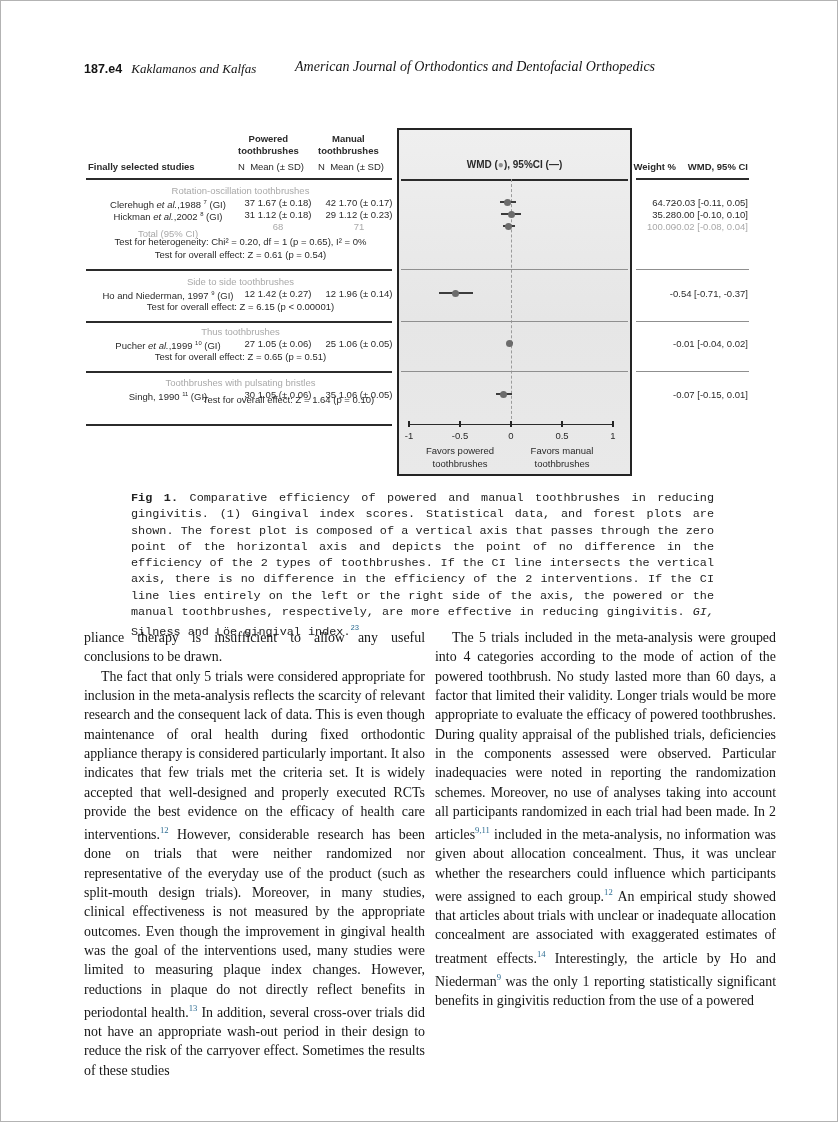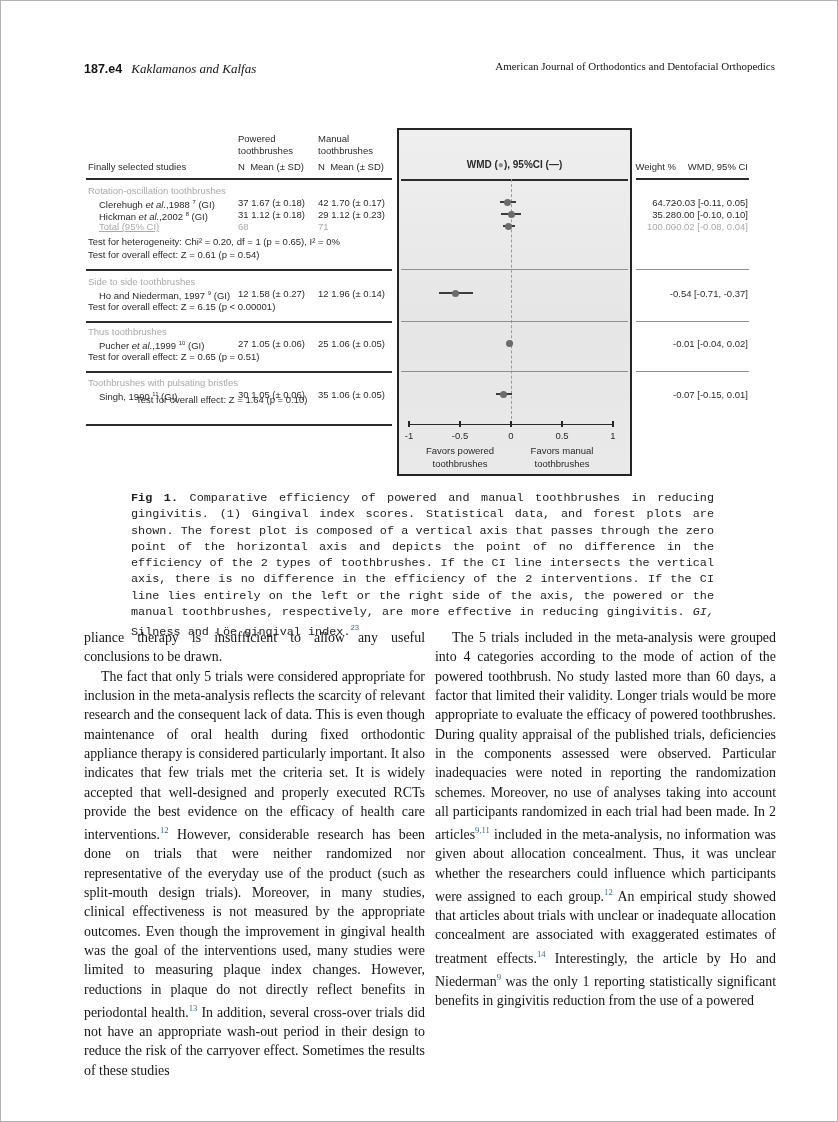--- a/index.html
+++ b/index.html
@@ -1,27 +1,27 @@
 <!DOCTYPE html>
 <html><head>
 <meta charset="utf-8">
 <style>
   html,body{margin:0;padding:0;background:#fff;}
   .page{position:relative;width:838px;height:1122px;background:#fff;border:1px solid #b3b3b3;
         box-sizing:border-box;overflow:hidden;font-family:"Liberation Serif",serif;color:#151515;}
-  .abs{position:absolute;}
-  .bold{font-weight:normal;}
+  .abs{position:absolute;text-align:center;}
+  .bold{font-weight:bold;}
   .grayrow{color:#a9a9a9;}
   .r{text-align:right;}
   .pre{white-space:pre-line;}
 
   
   .hdr-num{font-family:"Liberation Sans",sans-serif;font-weight:bold;font-size:12.5px;}
   .hdr-authors{font-style:italic;font-size:13px;margin-left:9px;}
-  .hdr-right{text-align:right;font-size:11px;line-height:15.5px;}
+  .hdr-right{text-align:left;font-style:italic;font-size:14px;line-height:15.5px;}
 
   
   .fig{position:absolute;left:85px;top:127px;width:690px;height:348px;
        font-family:"Liberation Sans",sans-serif;font-size:9.5px;color:#2a2a2a;line-height:11px;}
   .rule{position:absolute;height:1.5px;background:#2b2b2b;}
   .rule-gray{position:absolute;height:1.3px;background:#8f8f8f;}
   .plotbox{position:absolute;left:311px;top:0;width:235px;height:348px;border:2px solid #242424;
            box-sizing:border-box;background:linear-gradient(180deg,#efefef 0%,#e6e6e6 55%,#e9e9e9 100%);}
   .pheader{position:absolute;top:29px;left:0;width:100%;text-align:center;font-weight:bold;font-size:10px;}
   .dashline{position:absolute;width:0;border-left:1px dashed #9b9b9b;}
@@ -80,32 +80,32 @@
         <div class="abs" style="left: 13px; top: 69px; width: 138px;"><span>Clerehugh </span><span class="seg-i">et al.</span><span>,1988 </span><span class="seg-sup">7</span><span> (GI)</span></div>
         <div class="abs" style="left: 152px; top: 69px; width: 80px;">37 1.67 (± 0.18)</div>
         <div class="abs" style="left: 232px; top: 69px; width: 82px;">42 1.70 (± 0.17)</div>
         <div class="abs r" style="left: 510px; top: 69px; width: 80px;">64.72</div>
         <div class="abs r" style="left: 563px; top: 69px; width: 99px;">-0.03 [-0.11, 0.05]</div>
         <div class="abs" style="left: 13px; top: 81px; width: 138px;"><span>Hickman </span><span class="seg-i">et al.</span><span>,2002 </span><span class="seg-sup">8</span><span> (GI)</span></div>
         <div class="abs" style="left: 152px; top: 81px; width: 80px;">31 1.12 (± 0.18)</div>
         <div class="abs" style="left: 232px; top: 81px; width: 82px;">29 1.12 (± 0.23)</div>
         <div class="abs r" style="left: 510px; top: 81px; width: 80px;">35.28</div>
         <div class="abs r" style="left: 563px; top: 81px; width: 99px;">0.00 [-0.10, 0.10]</div>
-        <div class="abs grayrow" style="left: 13px; top: 93px; width: 138px; text-decoration: underline;"><span>Total (95% CI)</span></div>
+        <div class="abs grayrow" style="left: 13px; top: 100px; width: 138px;"><span>Total (95% CI)</span></div>
         <div class="abs grayrow" style="left: 152px; top: 93px; width: 80px;">68</div>
         <div class="abs grayrow" style="left: 232px; top: 93px; width: 82px;">71</div>
         <div class="abs grayrow r" style="left: 510px; top: 93px; width: 80px;">100.00</div>
         <div class="abs grayrow r" style="left: 563px; top: 93px; width: 99px;">-0.02 [-0.08, 0.04]</div>
         <div class="abs" style="left: 2px; top: 108px; width: 305px;">Test for heterogeneity: Chi² = 0.20, df = 1 (p = 0.65), I² = 0%</div>
         <div class="abs" style="left: 2px; top: 121px; width: 305px;">Test for overall effect: Z = 0.61 (p = 0.54)</div>
         <div class="rule" style="left: 0px; top: 141px; width: 306px;"></div>
         <div class="rule-gray" style="left: 550px; top: 141px; width: 113px;"></div>
         <div class="abs grayrow" style="left: 2px; top: 148px; width: 305px;">Side to side  toothbrushes</div>
         <div class="abs" style="left: 13px; top: 160px; width: 138px;"><span>Ho and Niederman, 1997 </span><span class="seg-sup">9</span><span> (GI)</span></div>
-        <div class="abs" style="left: 152px; top: 160px; width: 80px;">12 1.58 (± 0.27)</div>
+        <div class="abs" style="left: 152px; top: 160px; width: 80px;">12 1.42 (± 0.27)</div>
         <div class="abs" style="left: 232px; top: 160px; width: 82px;">12 1.96 (± 0.14)</div>
         <div class="abs r" style="left: 563px; top: 160px; width: 99px;">-0.54 [-0.71, -0.37]</div>
         <div class="abs" style="left: 2px; top: 173px; width: 305px;">Test for overall effect: Z = 6.15 (p &lt; 0.00001)</div>
         <div class="rule" style="left: 0px; top: 193px; width: 306px;"></div>
         <div class="rule-gray" style="left: 550px; top: 193px; width: 113px;"></div>
         <div class="abs grayrow" style="left: 2px; top: 198px; width: 305px;">Thus toothbrushes</div>
         <div class="abs" style="left: 13px; top: 210px; width: 138px;"><span>Pucher </span><span class="seg-i">et al.</span><span>,1999 </span><span class="seg-sup">10</span><span> (GI)</span></div>
         <div class="abs" style="left: 152px; top: 210px; width: 80px;">27 1.05 (± 0.06)</div>
         <div class="abs" style="left: 232px; top: 210px; width: 82px;">25 1.06 (± 0.05)</div>
         <div class="abs r" style="left: 563px; top: 210px; width: 99px;">-0.01 [-0.04, 0.02]</div>

